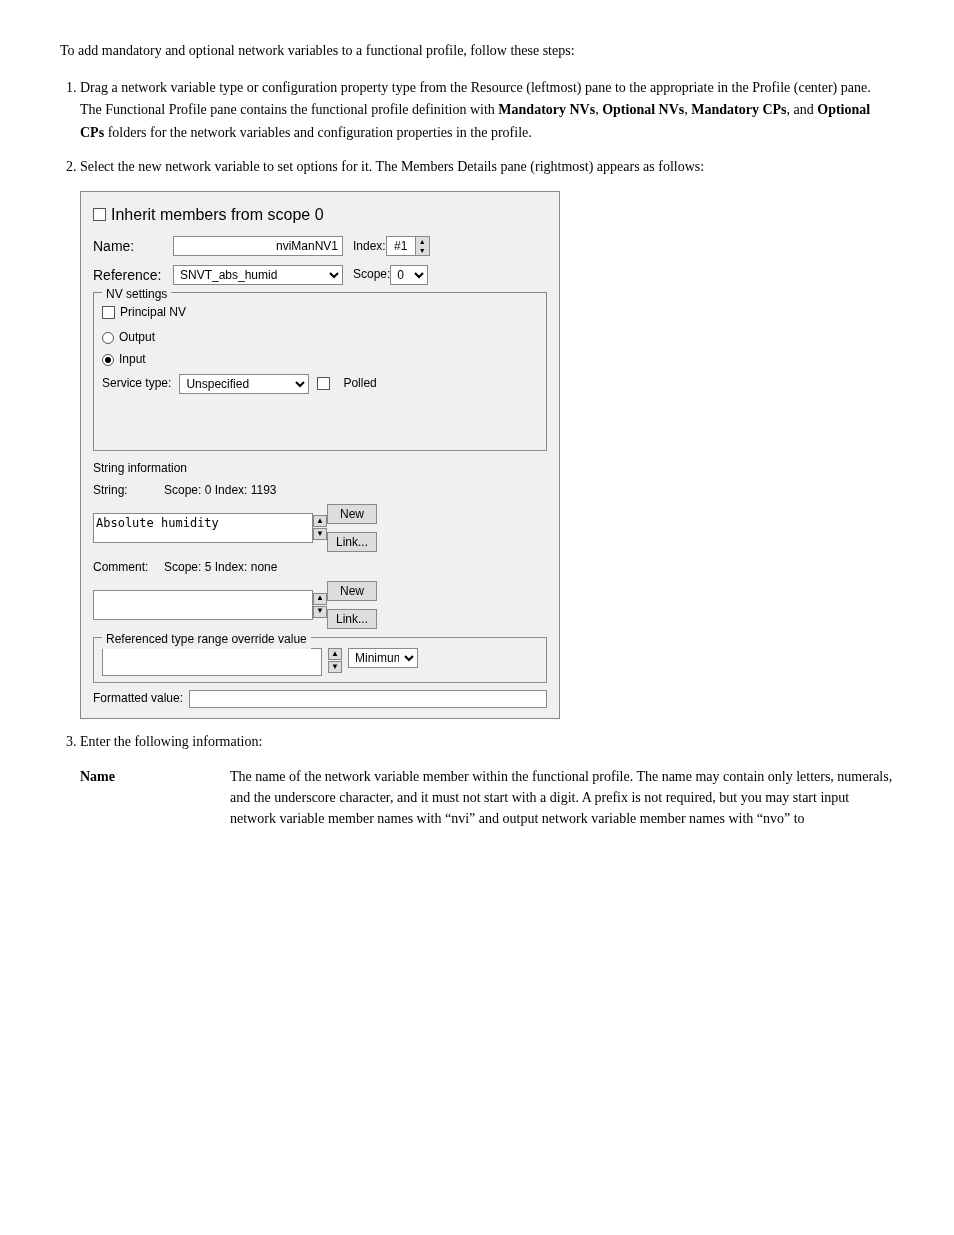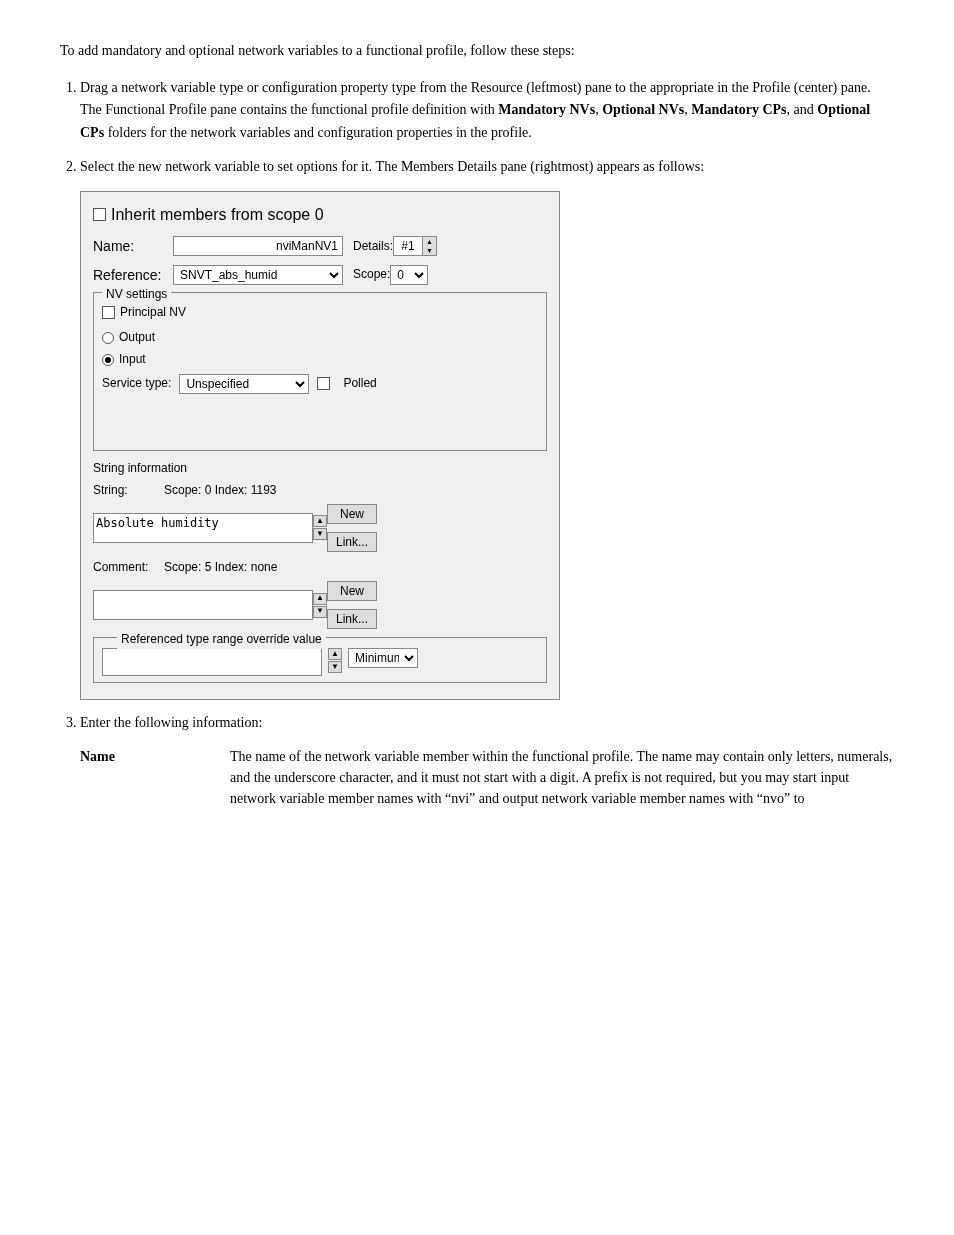--- a/index.html
+++ b/index.html
@@ -216,21 +216,21 @@
     }
     .ref-group {
       border: 1px solid #888;
       padding: 6px 8px;
       margin: 6px 0;
       position: relative;
     }
     .ref-legend {
       position: absolute;
       top: -8px;
-      left: 23px;
+      left: 8px;
       background: #f0f0f0;
       padding: 0 4px;
       font-size: 12px;
     }
     .ref-row {
       display: flex;
       align-items: flex-start;
       gap: 6px;
     }
     .formatted-row {
@@ -281,21 +281,21 @@
     <div class="dialog-box">
 
       <div class="inherit-row">
         <span class="checkbox-box"></span>
         <span class="inherit-label">Inherit members from scope 0</span>
       </div>
 
       <div class="dialog-row">
         <span class="dialog-label">Name:</span>
         <input class="dialog-input dialog-input-wide" type="text" value="nviManNV1" style="">
-        <span class="member-label">Details:</span>
+        <span class="member-label">Index:</span>
         <div class="spinbox">
           <input class="spinbox-input" type="text" value="#1" style="">
           <div class="spinbox-arrows">
             <div class="spinbox-up">▲</div>
             <div class="spinbox-down">▼</div>
           </div>
         </div>
       </div>
 
       <div class="dialog-row">
@@ -382,20 +382,24 @@
           <div class="textarea-arrows">
             <div class="tiny-arrow">▲</div>
             <div class="tiny-arrow">▼</div>
           </div>
           <select class="dialog-select" style="width:70px; height:20px;">
             <option>Minimum</option>
           </select>
         </div>
       </div>
 
+      <div class="formatted-row">
+        <span>Formatted value:</span>
+        <input type="text" class="formatted-input" style="">
+      </div>
 
     </div>
     
   </li>
 
   <li>
     <span>Enter the following information:</span>
 
     <div class="name-def-section">
       <div class="name-col">Name</div>

